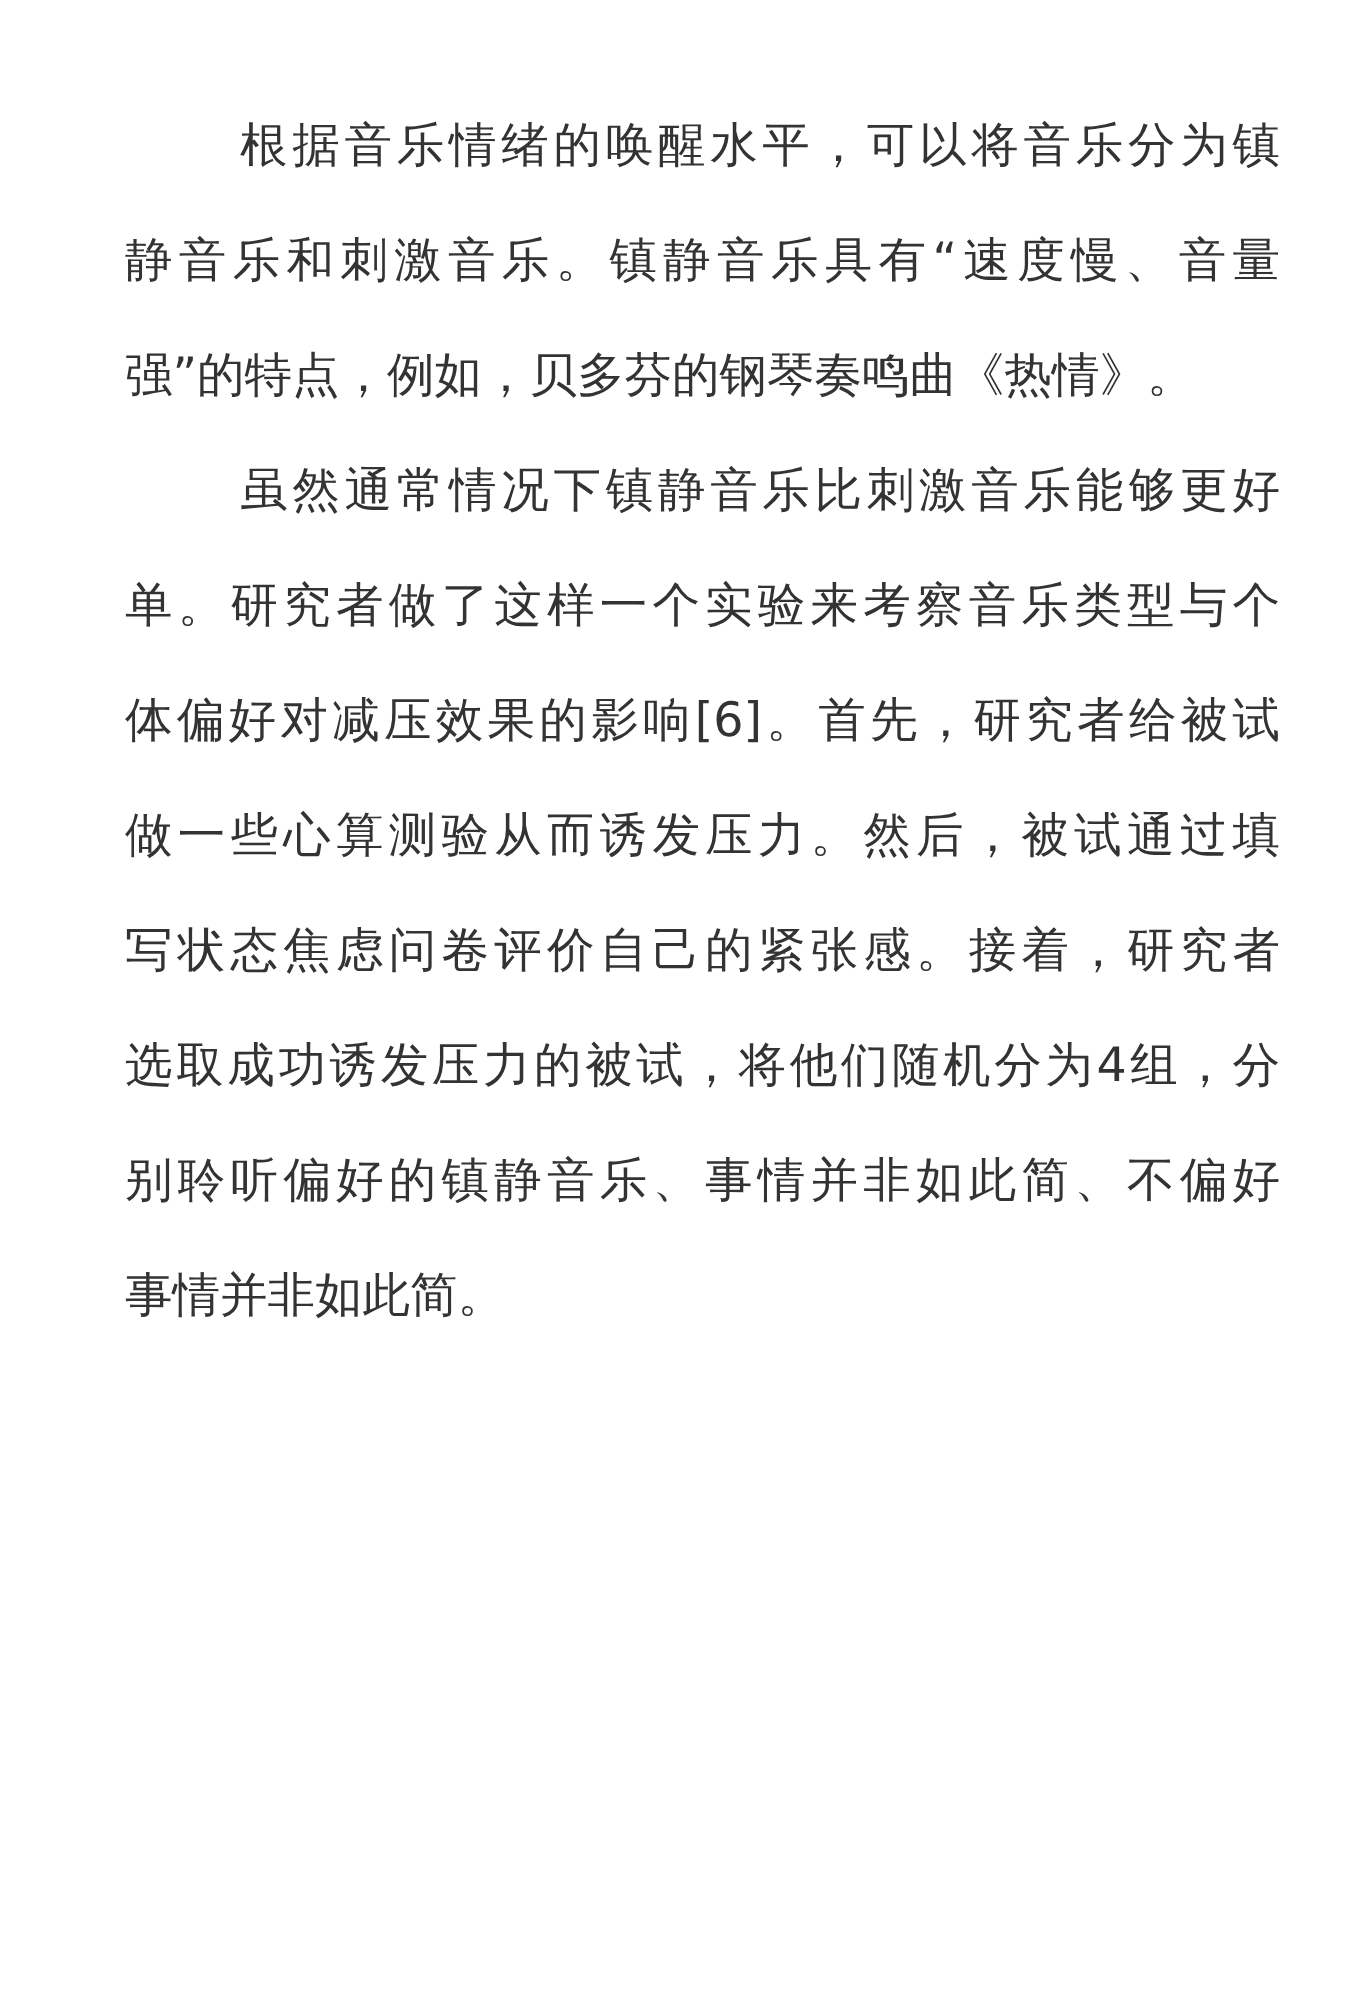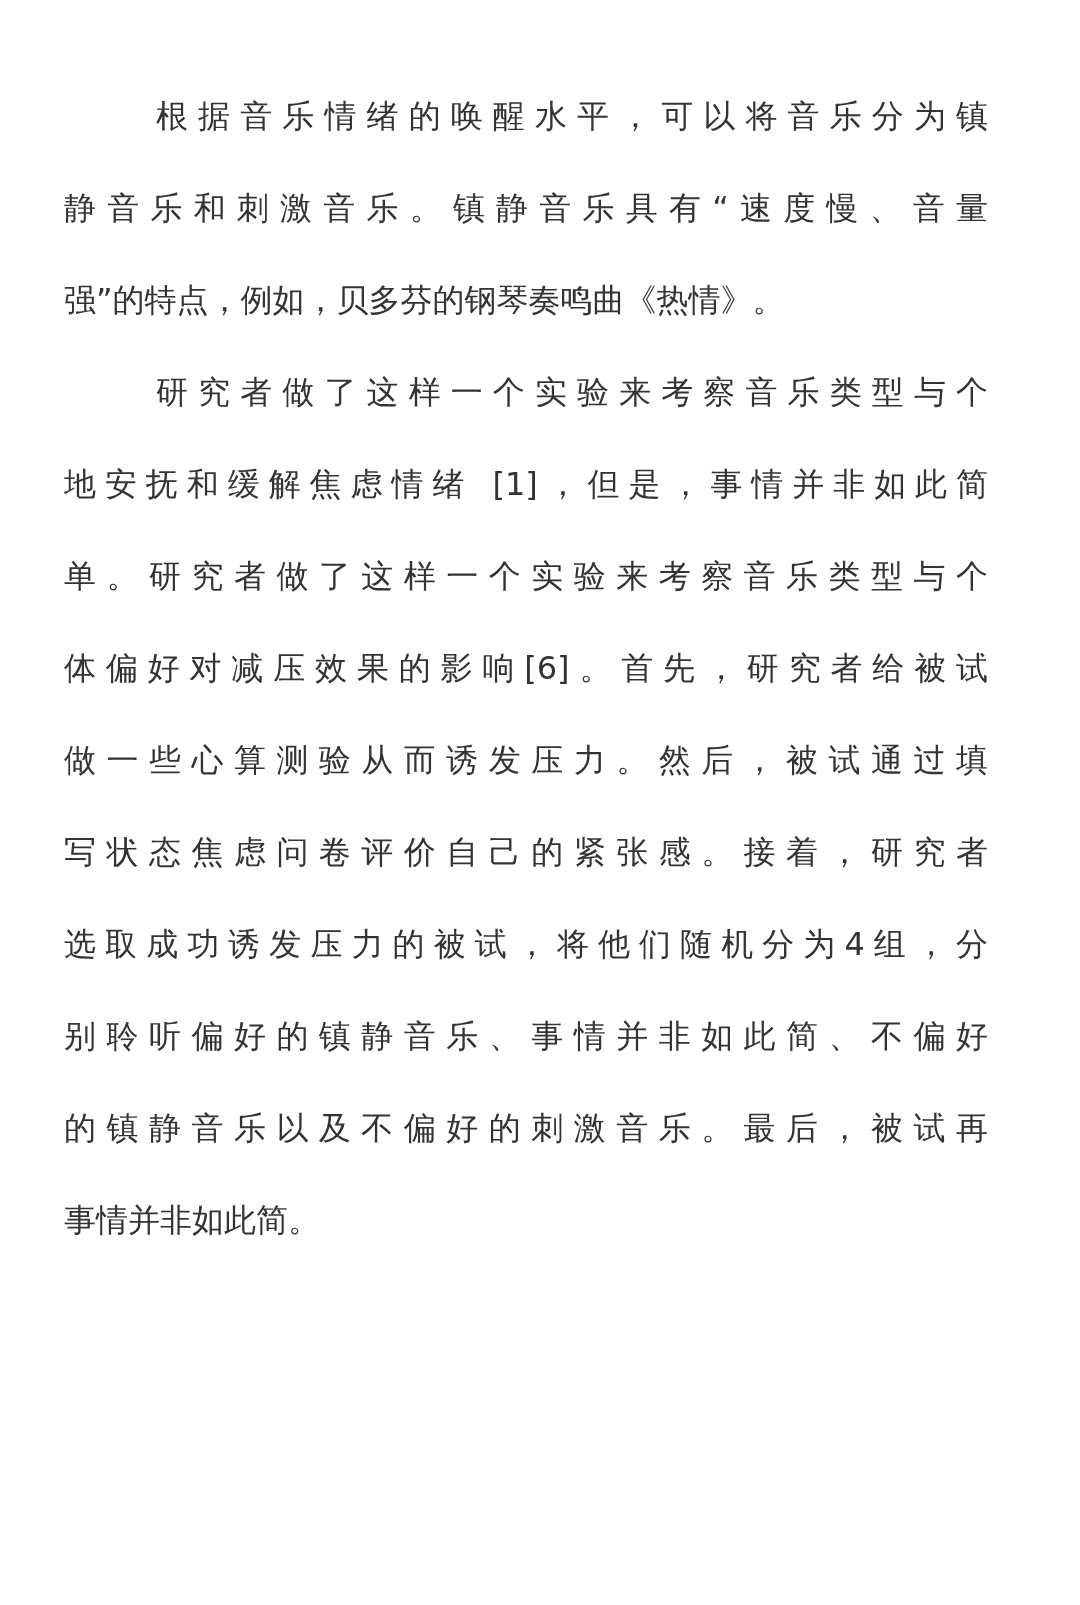--- a/index.html
+++ b/index.html
@@ -21,26 +21,27 @@
       top: 88px;
       width: 930px;
     }
     .paragraph {
       margin: 0;
     }
     .line {
       display: block;
       height: 92px;
       line-height: 56px;
-      font-size: 32px;
+      font-size: 38px;
       white-space: nowrap;
       text-align: justify;
       text-align-last: justify;
       width: 924px;
       letter-spacing: 0px;
+      margin-left: 36px;
     }
     .line.last {
       text-align-last: left;
       text-align: right;
     }
     .line.indent {
       padding-left: 92px;
       width: 832px;
     }
     .paragraph + .paragraph {
@@ -50,24 +51,22 @@
 </head>
 <body>
 
 <div class="page">
   <p class="paragraph">
     <span class="line indent">根据音乐情绪的唤醒水平，可以将音乐分为镇</span>
     <span class="line">静音乐和刺激音乐。镇静音乐具有“速度慢、音量</span>
     <span class="line last">强”的特点，例如，贝多芬的钢琴奏鸣曲《热情》。</span>
   </p>
   <p class="paragraph">
-    <span class="line indent">研究者做了这样一个实验来考察音乐类型与个</span>
-    <span class="line">地安抚和缓解焦虑情绪 [1]，但是，事情并非如此简</span>
+    <span class="line indent">虽然通常情况下镇静音乐比刺激音乐能够更好</span>
     <span class="line">单。研究者做了这样一个实验来考察音乐类型与个</span>
     <span class="line">体偏好对减压效果的影响[6]。首先，研究者给被试</span>
     <span class="line">做一些心算测验从而诱发压力。然后，被试通过填</span>
     <span class="line">写状态焦虑问卷评价自己的紧张感。接着，研究者</span>
     <span class="line">选取成功诱发压力的被试，将他们随机分为4组，分</span>
     <span class="line">别聆听偏好的镇静音乐、事情并非如此简、不偏好</span>
-    <span class="line">的镇静音乐以及不偏好的刺激音乐。最后，被试再</span>
     <span class="line last">事情并非如此简。</span>
   </p>
 </div>
 
 </body></html>

